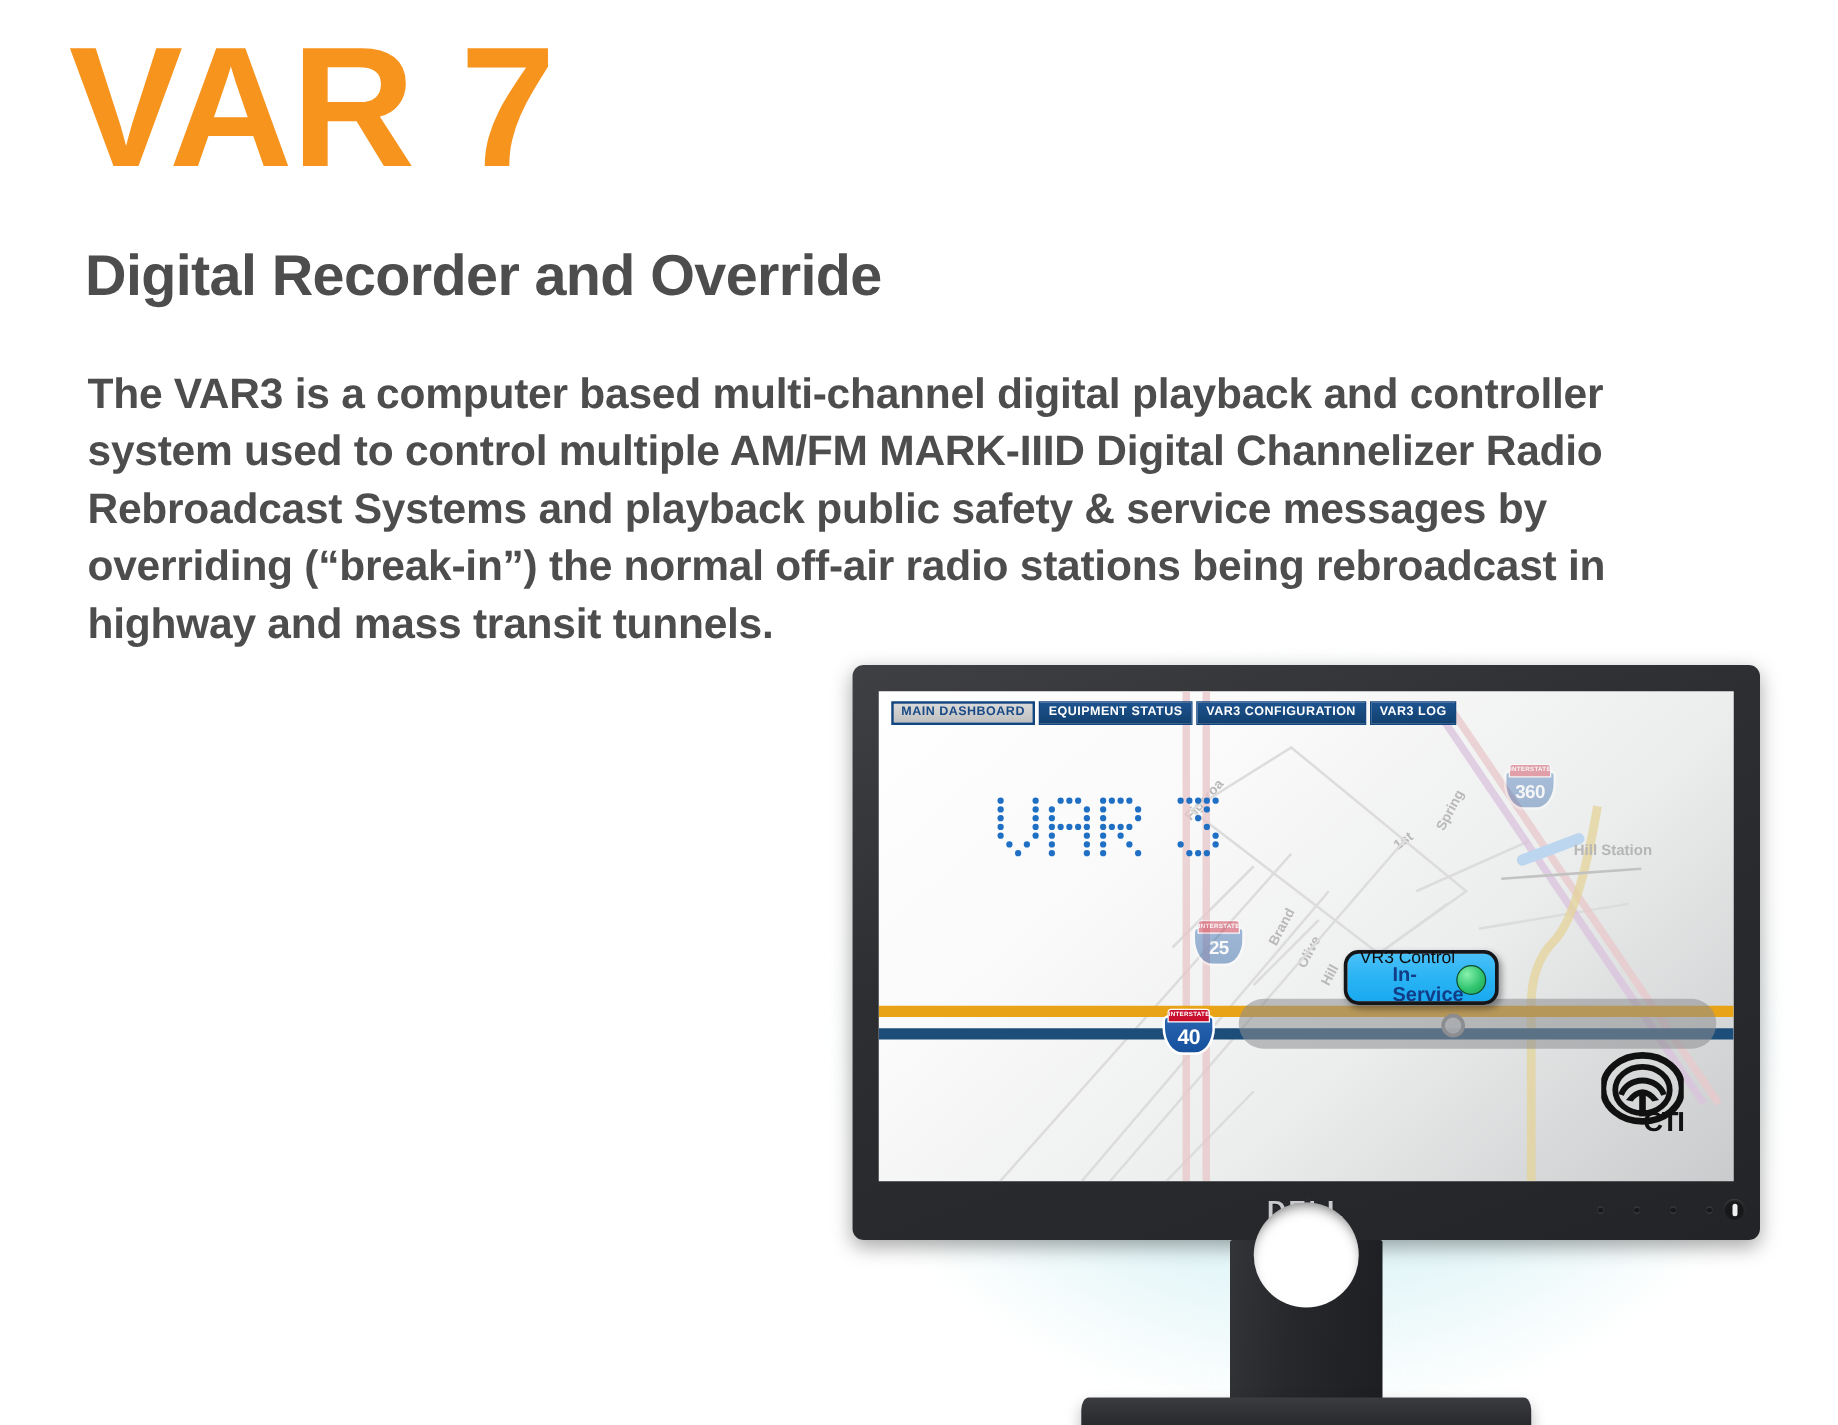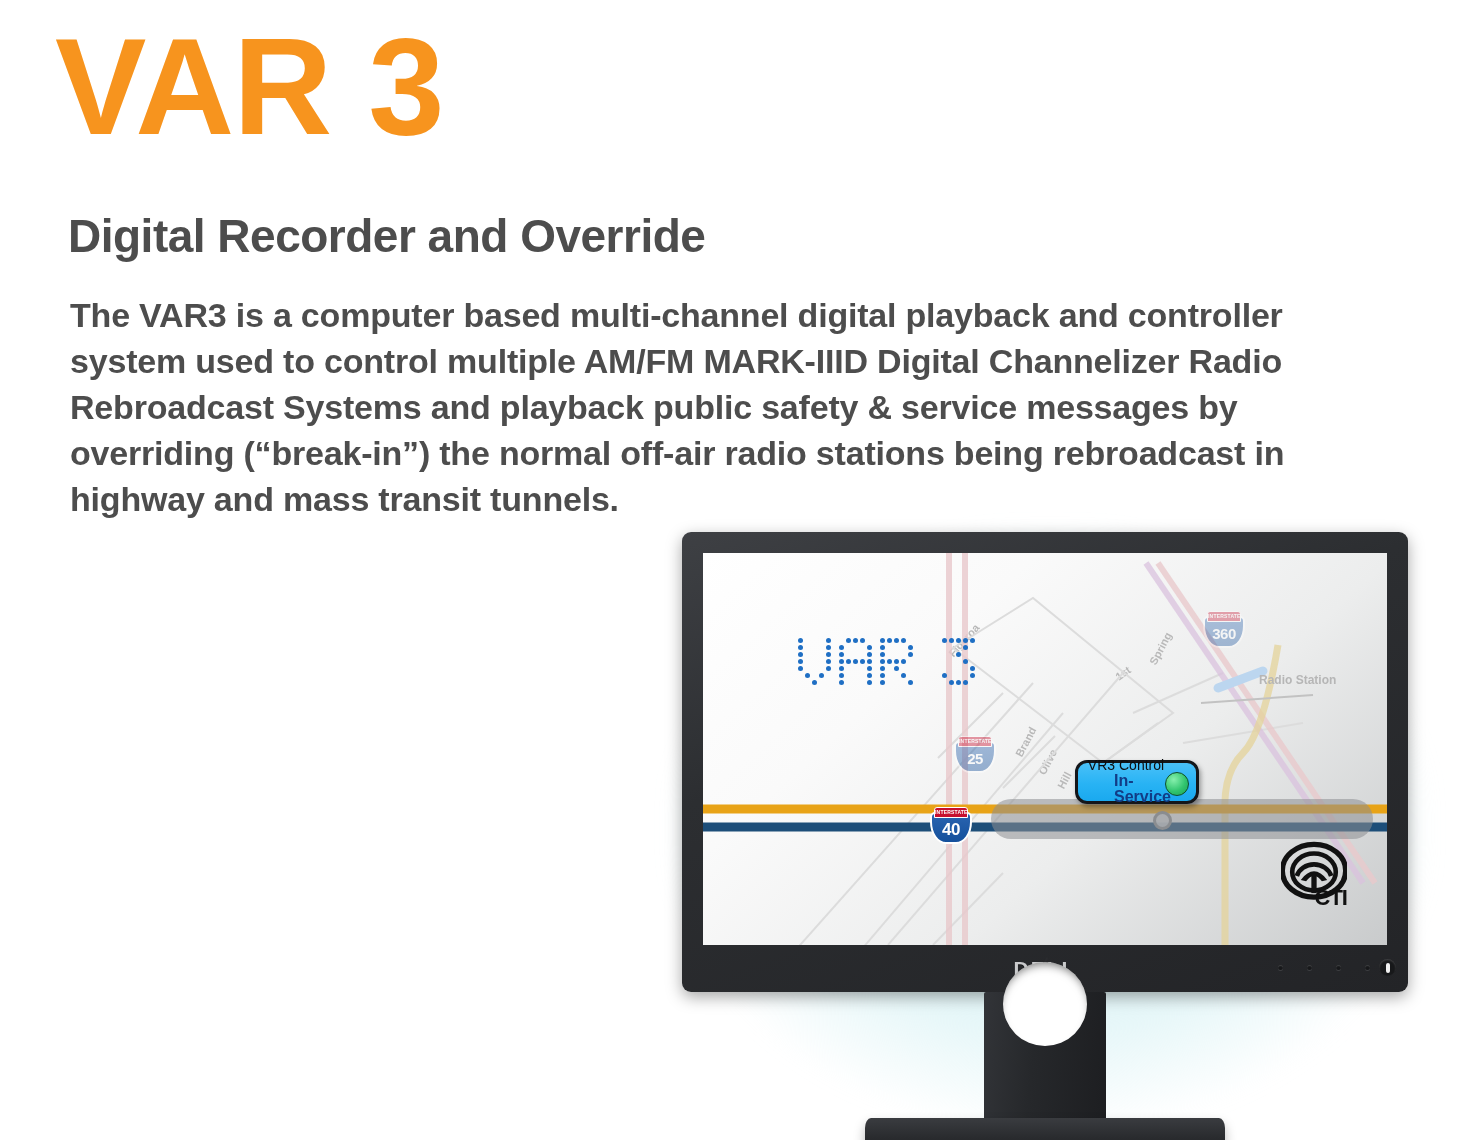--- a/index.html
+++ b/index.html
@@ -15,21 +15,21 @@
   #headline{
     position:absolute;left:55px;top:18px;
     font-size:137px;line-height:1.0;
     font-weight:bold;
     color:#F7941E;
     letter-spacing:-1px;
   }
   #subhead{
     position:absolute;left:68px;top:193px;
     font-size:46px;font-weight:bold;
-    color:#4D4D4D;letter-spacing:-0.5px;margin-top:16px;
+    color:#4D4D4D;letter-spacing:-0.5px;
   }
   #bodycopy{
     position:absolute;left:70px;top:292px;width:1300px;
     font-size:34px;line-height:46px;
     font-weight:bold;color:#4D4D4D;
     letter-spacing:-0.2px;
   }
 
   
   #monitor-wrap{
@@ -192,21 +192,21 @@
   }
 
   #union-label{
     position:absolute;left:556px;top:120px;z-index:24;
     color:#b6b6b6;font-size:12px;font-weight:bold;white-space:nowrap;
   }
 </style>
 </head>
 <body>
 
-<div id="headline">VAR 3</div>
+<div id="headline">VAR 7</div>
 <div id="subhead">Digital Recorder and Override</div>
 <div id="bodycopy">The VAR3 is a computer based multi-channel digital playback and controller system used to control multiple AM/FM MARK-IIID Digital Channelizer Radio Rebroadcast Systems and playback public safety &amp; service messages by overriding (“break-in”) the normal off-air radio stations being rebroadcast in highway and mass transit tunnels.</div>
 
 <div id="monitor-wrap">
   <div id="monitor-glow"></div>
 
   <div id="bezel">
 
     <div id="screen">
 
@@ -253,21 +253,21 @@
         </svg>
       </div>
 
       <div class="street-label" style="left:243px;top:98px;transform:rotate(-48deg);">Figeroa</div>
       <div class="street-label" style="left:310px;top:200px;transform:rotate(-62deg);">Brand</div>
       <div class="street-label" style="left:333px;top:218px;transform:rotate(-62deg);">Olive</div>
       <div class="street-label" style="left:352px;top:232px;transform:rotate(-62deg);">Hill</div>
       <div class="street-label" style="left:410px;top:120px;transform:rotate(-36deg);">1st</div>
       <div class="street-label" style="left:444px;top:108px;transform:rotate(-62deg);">Spring</div>
 
-      <div id="union-label">Radio Station</div>
+      <div id="union-label">Hill Station</div>
 
       <div id="tunnel"></div>
       <div id="tunnel-node"></div>
 
       <div id="shield-70">
         <div class="shield">
           <div class="shield-body">
               <span class="shield-num">40</span>
             </div>
           <div class="shield-top">INTERSTATE</div>
@@ -450,20 +450,26 @@
 
       <svg id="cti-logo" viewBox="0 0 100 92">
         <ellipse cx="50" cy="44" rx="48" ry="40" fill="none" stroke="#111" stroke-width="8"></ellipse>
         <ellipse cx="50" cy="46" rx="33" ry="28" fill="none" stroke="#111" stroke-width="7"></ellipse>
         <path d="M24 52 A27 24 0 0 1 76 52" fill="none" stroke="#111" stroke-width="7"></path>
         <path d="M30 58 Q50 32 70 58 L62 60 Q50 44 38 60 Z" fill="#111"></path>
         <rect x="46" y="48" width="8" height="30" fill="#111"></rect>
       </svg>
       <div id="cti-text">CTI</div>
 
+      <div id="tabbar">
+        <div class="tab active">MAIN DASHBOARD</div>
+        <div class="tab idle">EQUIPMENT STATUS</div>
+        <div class="tab idle">VAR3 CONFIGURATION</div>
+        <div class="tab idle">VAR3 LOG</div>
+      </div>
 
     </div>
 
     <div id="chin">
       <div id="dell-logo">DELL<span id="dell-slash"></span></div>
     </div>
     <div id="osd-buttons">
       <span class="osd-dot"></span>
       <span class="osd-dot"></span>
       <span class="osd-dot"></span>

